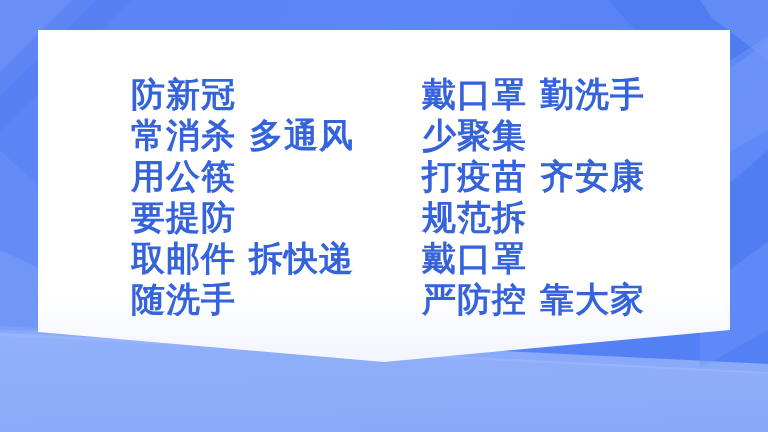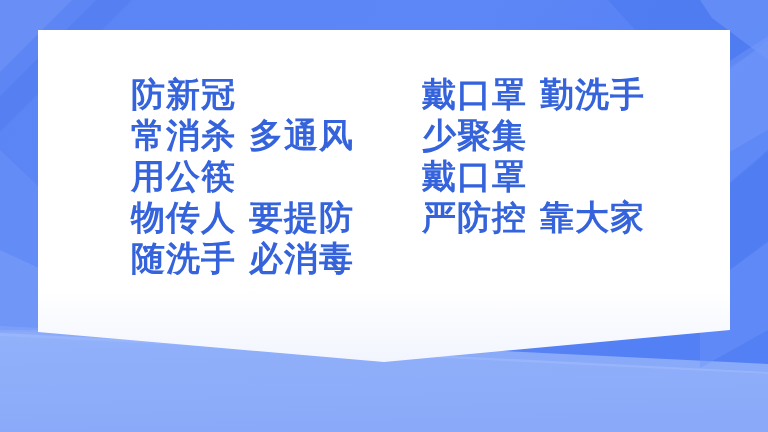--- a/index.html
+++ b/index.html
@@ -126,38 +126,45 @@
           <span class="seg-a">防新冠</span>
         </div>
         <div class="line">
           <span class="seg-a">常消杀</span>
           <span class="seg-b">多通风</span>
         </div>
         <div class="line">
           <span class="seg-a">用公筷</span>
         </div>
         <div class="line">
-          <span class="seg-a">物传人</span>
           <span class="seg-b">要提防</span>
         </div>
         <div class="line">
+          <span class="seg-a">取邮件</span>
+          <span class="seg-b">拆快递</span>
+        </div>
+        <div class="line">
           <span class="seg-a">随洗手</span>
-          <span class="seg-b">必消毒</span>
         </div>
       </div>
 
       <div class="col">
         <div class="line">
           <span class="seg-a">戴口罩</span>
           <span class="seg-b">勤洗手</span>
         </div>
         <div class="line">
           <span class="seg-a">少聚集</span>
         </div>
         <div class="line">
+          <span class="seg-a">打疫苗</span>
+          <span class="seg-b">齐安康</span>
+        </div>
+        <div class="line">
+          <span class="seg-b">规范拆</span>
         </div>
         <div class="line">
           <span class="seg-a">戴口罩</span>
         </div>
         <div class="line">
           <span class="seg-a">严防控</span>
           <span class="seg-b">靠大家</span>
         </div>
       </div>
 

